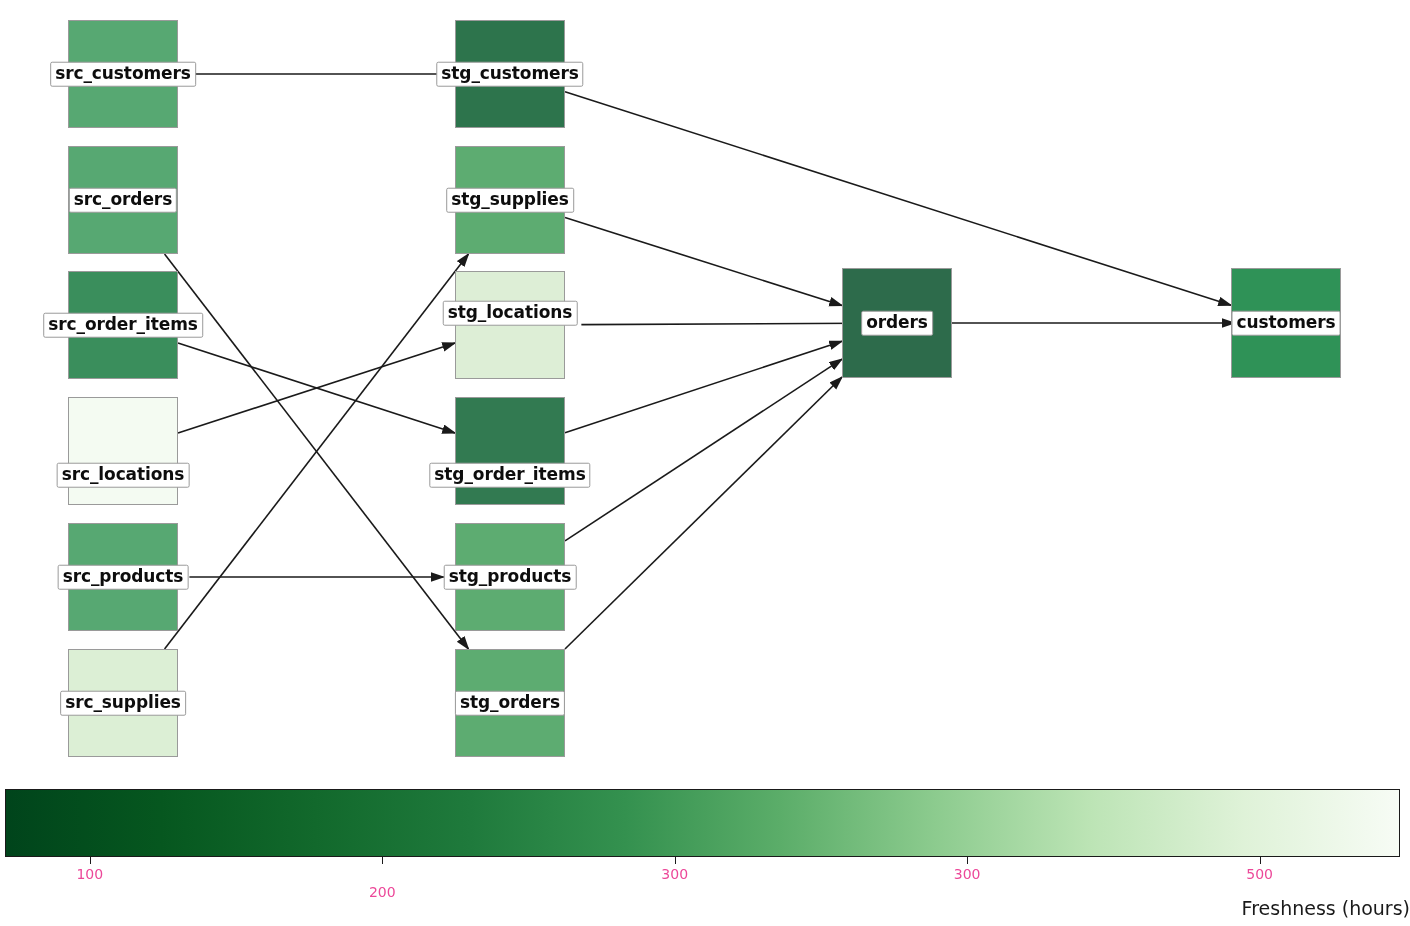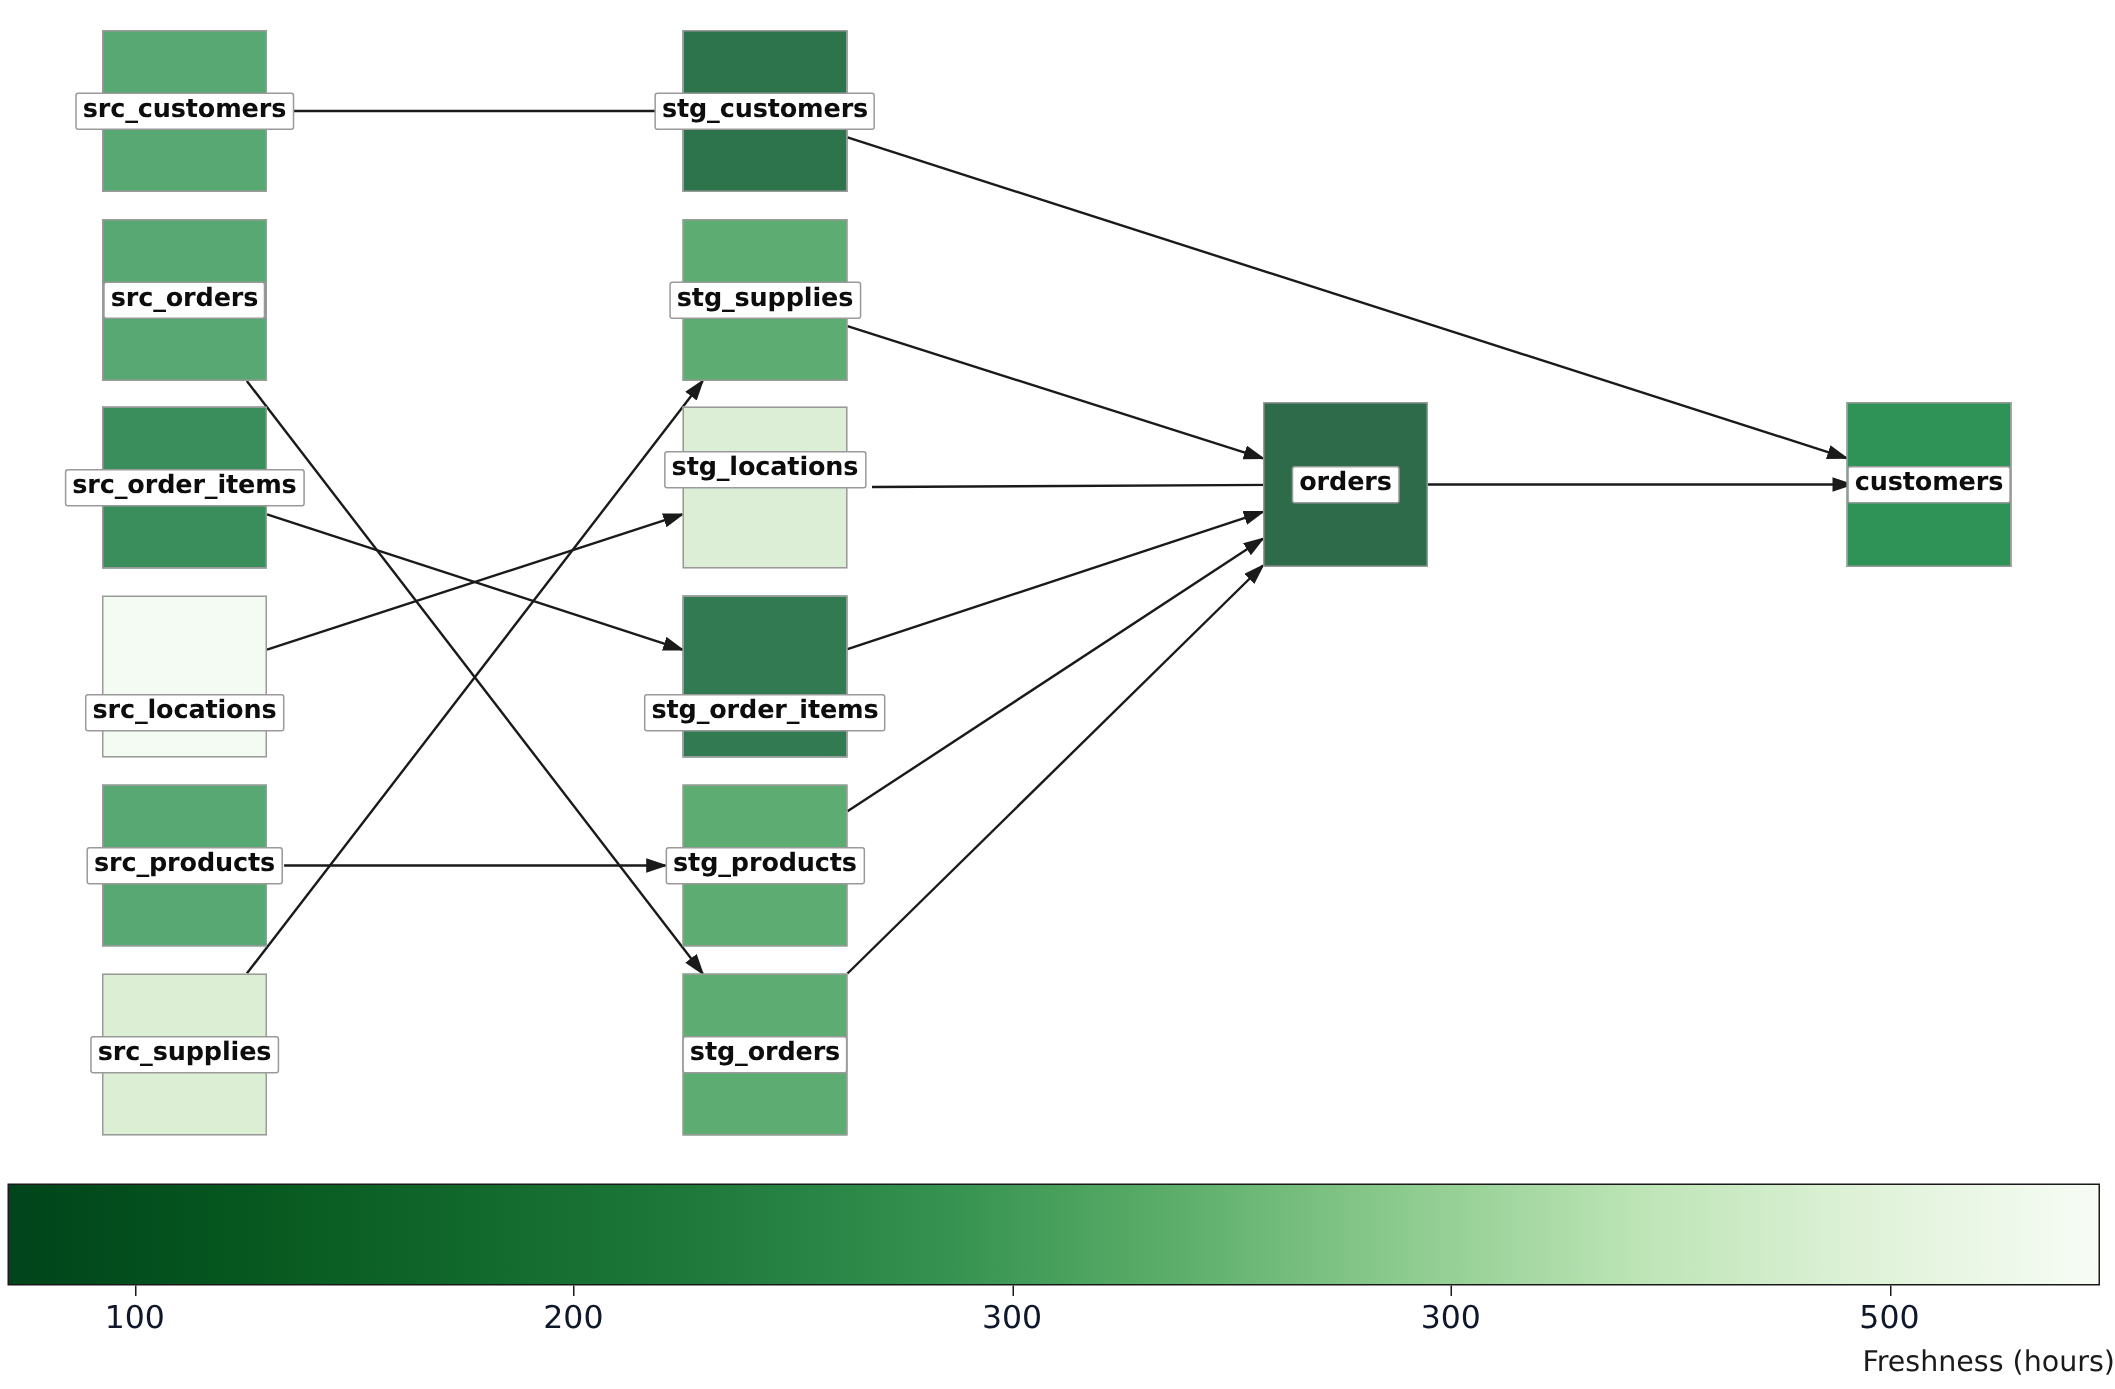--- a/index.html
+++ b/index.html
@@ -11,21 +11,21 @@
       background:#ffffff;border:1px solid #9a9a9a;border-radius:2px;
       padding:1px 4px 2px 4px;font-size:17px;font-weight:bold;color:#0d0d0d;
       white-space:nowrap;line-height:1.15;letter-spacing:-0.1px;}
   #edges{position:absolute;left:0;top:0;width:1410px;height:780px;pointer-events:none;}
   #colorbar-wrap{position:absolute;left:0;top:780px;width:1410px;height:146px;}
   #cbar{position:absolute;left:5px;top:9px;width:1395px;height:68px;
       box-sizing:border-box;border:1px solid #1a1a1a;}
   #cbar-ticks{position:absolute;left:0;top:77px;width:1410px;height:30px;}
   .ctick{position:absolute;top:0;width:1px;height:7px;background:#1a1a1a;}
   .ctick-label{position:absolute;top:9px;transform:translateX(-50%);
-      font-size:21px;color:#0f172a;white-space:nowrap;}
+      font-size:14px;color:#ec4899;white-space:nowrap;}
   #cbar-title{position:absolute;left:0;top:117px;width:1410px;text-align:right;
       font-size:19px;color:#1a1a1a;}
 </style>
 </head>
 <body>
 
 <div id="stage">
 
   <div id="graph">
     <svg id="edges" viewBox="0 0 1410 780" xmlns="http://www.w3.org/2000/svg">
@@ -81,21 +81,21 @@
         <div class="node-label" style="left: 1286px; top: 323px;">customers</div>
       </div>
   </div>
 
   <div id="colorbar-wrap">
     <div id="cbar" style="background: linear-gradient(to right, rgb(0, 68, 27), rgb(6, 87, 31), rgb(18, 105, 44), rgb(31, 122, 60), rgb(52, 145, 79), rgb(91, 173, 105), rgb(140, 203, 142), rgb(188, 228, 181), rgb(223, 242, 216), rgb(247, 252, 245));"></div>
     <div id="cbar-ticks">
         <div class="ctick" style="left: 89.8113px;"></div>
         <div class="ctick-label" style="left: 89.8113px;">100</div>
         <div class="ctick" style="left: 382.264px;"></div>
-        <div class="ctick-label" style="left: 382.264px;">200</div>
+        <div class="ctick-label" style="left: 382.264px; margin-top: 18px;">200</div>
         <div class="ctick" style="left: 674.717px;"></div>
         <div class="ctick-label" style="left: 674.717px;">300</div>
         <div class="ctick" style="left: 967.17px;"></div>
         <div class="ctick-label" style="left: 967.17px;">300</div>
         <div class="ctick" style="left: 1259.62px;"></div>
         <div class="ctick-label" style="left: 1259.62px;">500</div>
       </div>
     <div id="cbar-title">Freshness (hours)</div>
   </div>
 

